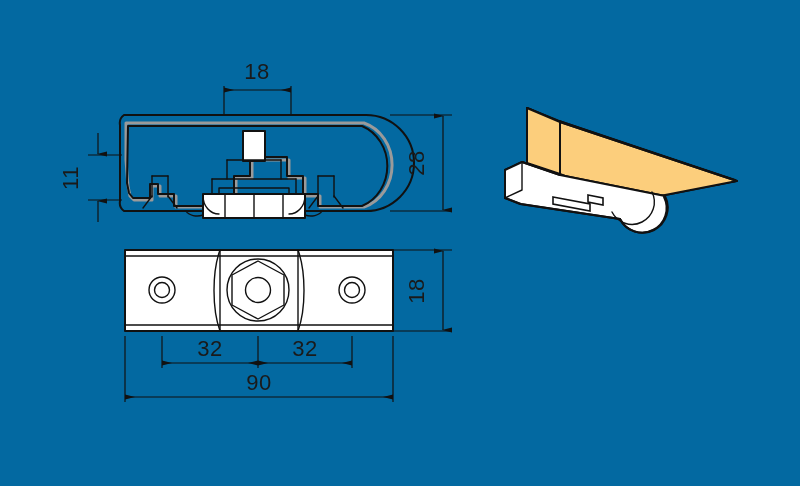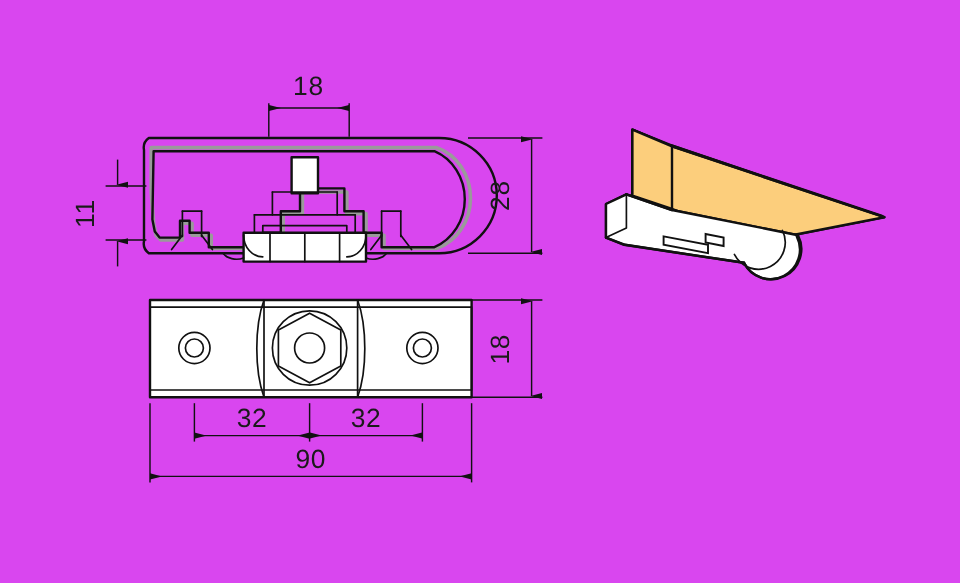--- a/index.html
+++ b/index.html
@@ -10,21 +10,21 @@
   body {
     width: 800px;
     height: 486px;
     font-family: "Liberation Sans", sans-serif;
     overflow: hidden;
   }
   #drawing-root {
     position: relative;
     width: 800px;
     height: 486px;
-    background: #d946ef;
+    background: #0369a1;
   }
   svg.cad {
     position: absolute;
     left: 0;
     top: 0;
     width: 800px;
     height: 486px;
   }
   .dim-text {
     font-family: "Liberation Sans", sans-serif;

